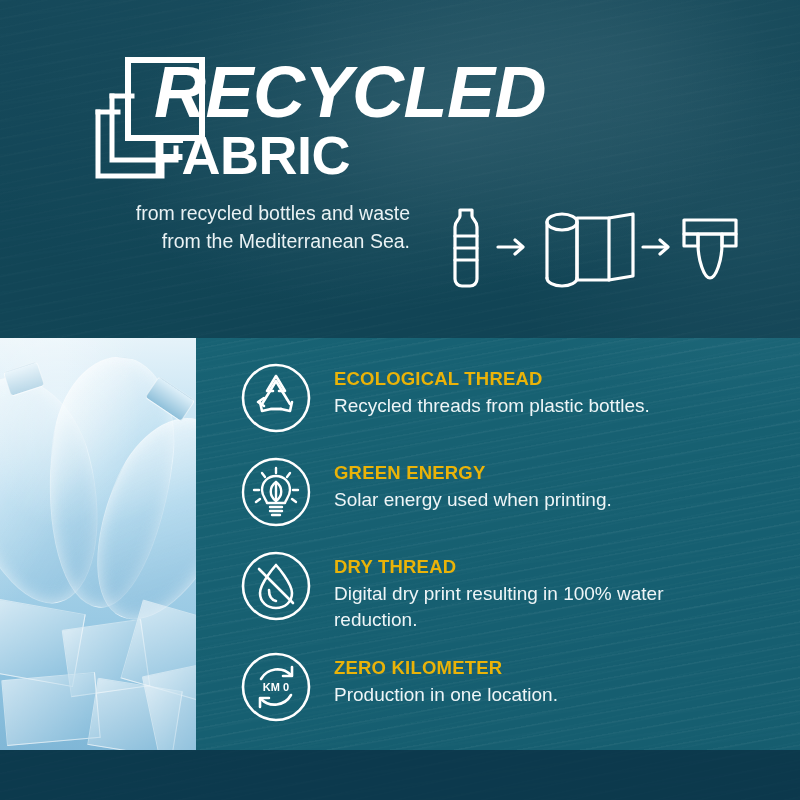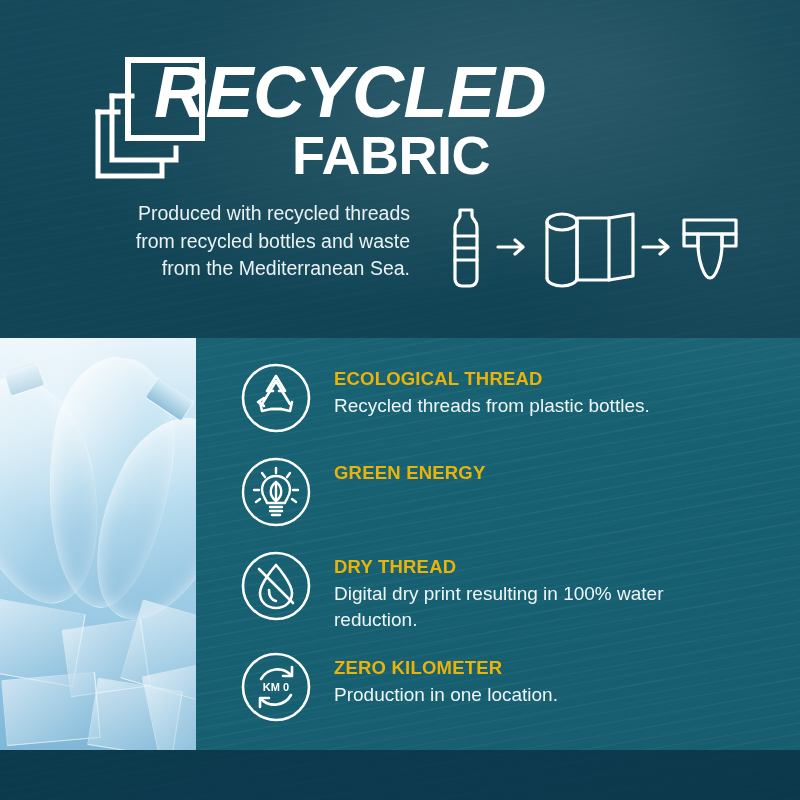--- a/index.html
+++ b/index.html
@@ -111,21 +111,21 @@
   }
   .title-line {
     color: #ffffff;
     font-weight: 700;
     letter-spacing: -0.5px;
     line-height: 0.95;
     white-space: nowrap;
     font-family: "Liberation Sans", sans-serif;
   }
   .title-1 { font-size: 72px; text-align: center;  padding-left: 2px; font-style: italic; }
-  .title-2 { font-size: 54px; text-align: right; padding-right: 2px; margin-top: 4px; }
+  .title-2 { font-size: 54px; text-align: left; padding-right: 2px; margin-top: 4px; }
 
   
   .sub-row {
     position: absolute;
     left: 0;
     top: 196px;
     width: 800px;
     height: 110px;
   }
   .subtitle {
@@ -277,21 +277,20 @@
 
       <div class="titles">
         <div class="title-line title-1">RECYCLED</div>
         <div class="title-line title-2">FABRIC</div>
       </div>
     </div>
 
     <div class="sub-row">
 
       <div class="subtitle">
-        <div>Produced with recycled threads</div>
         <div>from recycled bottles and waste</div>
         <div>from the Mediterranean Sea.</div>
       </div>
 
       <div class="process">
         <svg width="300" height="98" viewBox="0 0 300 98" fill="none" stroke="#ffffff" stroke-width="3.2" stroke-linejoin="round" stroke-linecap="round">
 
           <g>
             <path d="M22 8 h12 v6 c0 3 5 5 5 11 v52 c0 4 -3 7 -7 7 h-8 c-4 0 -7 -3 -7 -7 V25 c0 -6 5 -8 5 -11 z"></path>
             <path d="M17 34 h22"></path>
@@ -388,20 +387,21 @@
           <path d="M22 17 l3 4"></path>
           <path d="M50 17 l-3 4"></path>
           <path d="M14 34 h5"></path>
           <path d="M53 34 h5"></path>
           <path d="M16 46 l4 -3"></path>
           <path d="M56 46 l-4 -3"></path>
         </svg>
       </div>
       <div class="feature-text">
         <div class="feature-title">GREEN ENERGY</div>
+        <div class="feature-desc">Solar energy used when printing.</div>
       </div>
     </div>
 
     <div class="feature">
       <div class="feature-icon">
         <svg width="72" height="72" viewBox="0 0 72 72" fill="none" stroke="#ffffff" stroke-width="2.6" stroke-linejoin="round" stroke-linecap="round">
           <circle cx="36" cy="36" r="33"></circle>
           <path d="M36 15 c0 0 -16 18 -16 28 c0 9 7 15 16 15 c9 0 16 -6 16 -15 c0 -10 -16 -28 -16 -28 z"></path>
           <path d="M29 40 c0 6 3 10 7 11"></path>
           <path d="M19 19 l34 34"></path>

